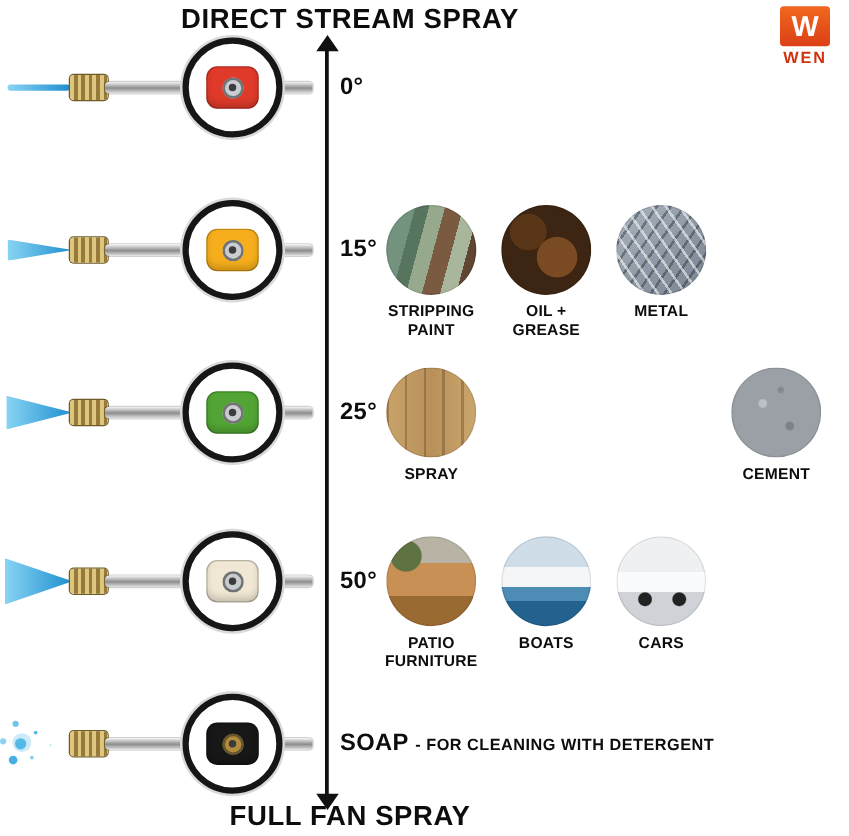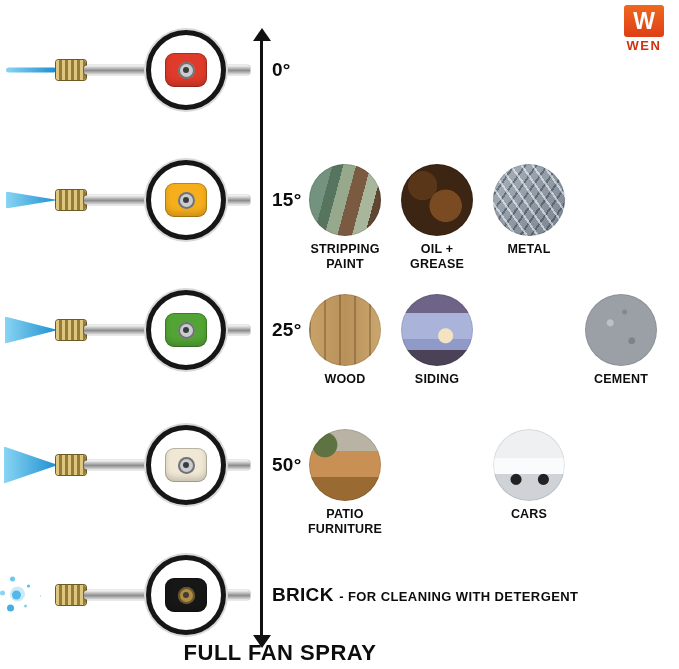--- a/index.html
+++ b/index.html
@@ -147,20 +147,21 @@
   .ph-cars { background:
     radial-gradient(circle at 32% 70%, #222 0 5px, transparent 6px),
     radial-gradient(circle at 70% 70%, #222 0 5px, transparent 6px),
     linear-gradient(180deg,#eef0f2 0 40%,#fafbfc 40% 62%,#cfd3d7 62%); }
 </style>
 </head>
 <body>
 
 <div class="canvas">
 
+  <div class="big-title title-top">DIRECT STREAM SPRAY</div>
 
   <div class="logo">
     <div class="logo-mark">
       <span>W</span>
     </div>
     <div class="logo-text">WEN</div>
   </div>
 
   <div class="axis">
     <div class="axis-arrow up"></div>
@@ -211,25 +212,21 @@
     <div class="fitting"></div>
     <div class="rod"></div>
     <div class="nozzle">
       <div class="tip" style="background: rgb(82, 165, 52);">
         <div class="orifice" style="background: rgb(201, 204, 208);"></div>
       </div>
     </div>
     <div class="angle">25°</div>
     <figure class="ph" style="left:299px">
       <div class="photo ph-wood"></div>
-      <figcaption class="cap">WOOD</figcaption>
-    </figure>
-    <figure class="ph" style="left:391px">
-      <div class="photo ph-siding"></div>
-      <figcaption class="cap">SIDING</figcaption>
+      <figcaption class="cap">SPRAY</figcaption>
     </figure>
     <figure class="ph" style="left:575px">
       <div class="photo ph-cement"></div>
       <figcaption class="cap">CEMENT</figcaption>
     </figure>
   </div>
 
   <div class="row r4">
     <div class="spray spray-fan fan-40"></div>
     <div class="fitting"></div>
@@ -238,36 +235,40 @@
       <div class="tip" style="background: rgb(240, 232, 212);">
         <div class="orifice" style="background: rgb(201, 204, 208);"></div>
       </div>
     </div>
     <div class="angle">50°</div>
     <figure class="ph" style="left:299px">
       <div class="photo ph-patio"></div>
       <figcaption class="cap">PATIO
 FURNITURE</figcaption>
     </figure>
+    <figure class="ph" style="left:391px">
+      <div class="photo ph-boats"></div>
+      <figcaption class="cap">BOATS</figcaption>
+    </figure>
     <figure class="ph" style="left:483px">
       <div class="photo ph-cars"></div>
       <figcaption class="cap">CARS</figcaption>
     </figure>
   </div>
 
   <div class="row r5">
     <div class="spray spray-bubbles"></div>
     <div class="fitting"></div>
     <div class="rod"></div>
     <div class="nozzle">
       <div class="tip" style="background: rgb(23, 23, 23);">
         <div class="orifice" style="background: rgb(176, 140, 60);"></div>
       </div>
     </div>
     <div class="angle">
-      <span class="soap-word">BRICK</span>
+      <span class="soap-word">SOAP</span>
       <span class="soap-suffix">- FOR CLEANING WITH DETERGENT</span>
     </div>
   </div>
 
   <div class="big-title title-bottom">FULL FAN SPRAY</div>
 
 </div>
 
 </body></html>

